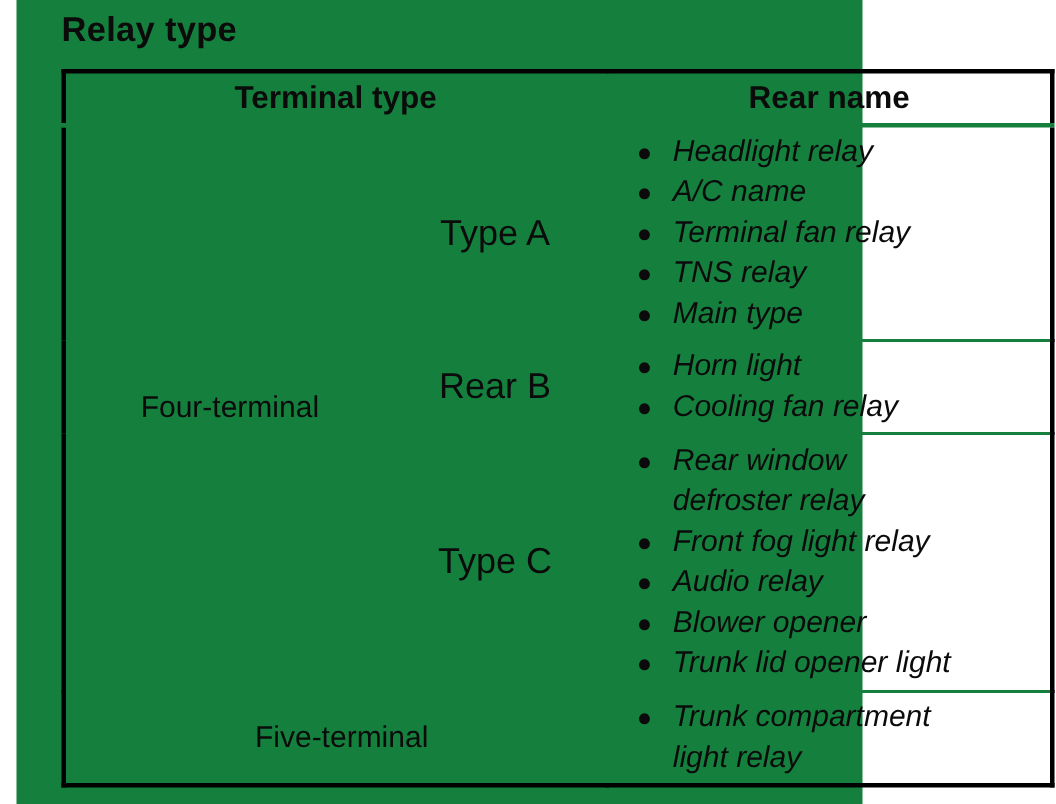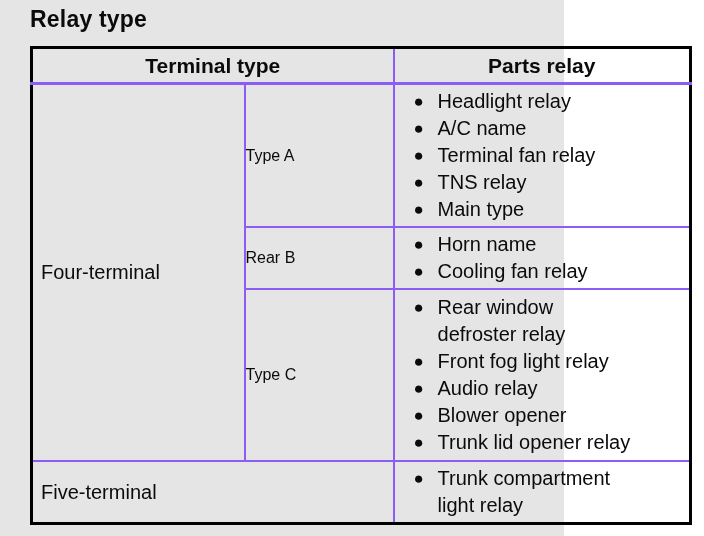--- a/index.html
+++ b/index.html
@@ -3,91 +3,91 @@
 <meta charset="utf-8">
 <style>
   * { margin: 0; padding: 0; box-sizing: border-box; }
   html, body { background: #ffffff; }
   body {
     width: 704px; height: 536px;
     font-family: "Liberation Sans", sans-serif;
     color: #0b0b0b;
     overflow: hidden;
   }
-  .page { position: relative; width: 564px; height: 536px; background: #e5e5e5; }
+  .page { position: relative; width: 564px; height: 536px; background: #15803d; margin-left: 11px; }
 
   .doc-title {
     position: absolute; left: 30px; top: 6px;
     font-size: 23px; font-weight: bold; letter-spacing: 0.2px;
   }
 
   table.relay-table {
     position: absolute; left: 30px; top: 46px;
     width: 659px;
     border-collapse: collapse; table-layout: fixed;
     border: 3px solid #000;
   }
-  .relay-table th, .relay-table td { border: 2px solid #8b5cf6; }
+  .relay-table th, .relay-table td { border: 2px solid #15803d; }
 
   .relay-table th {
     height: 36px;
     font-size: 21px; font-weight: bold;
     text-align: center; vertical-align: middle;
     border-bottom-width: 3px;
   }
 
   tr.row-type-a  { height: 142px; }
   tr.row-type-b  { height: 58px;  }
   tr.row-type-c  { height: 172px; }
   tr.row-five    { height: 61px;  }
 
   td.terminal-cell {
     font-size: 20px;
     padding-left: 8px;
     vertical-align: middle;
-    text-align: left;
+    text-align: center;
   }
   td.type-cell {
-    font-size: 16px;
-    text-align: left; vertical-align: middle;
+    font-size: 24px;
+    text-align: center; vertical-align: middle;
   }
   td.parts-cell { vertical-align: middle; padding: 3px 0; }
 
   .parts-list { display: block; }
   .parts-item {
     display: flex; align-items: flex-start;
     padding-left: 19px;
     font-size: 20px; line-height: 27px;
   }
   .bullet {
     flex: none; width: 10px; margin-right: 14px;
     font-size: 17px; line-height: 27px;
   }
-  .txt { display: inline-block; }
+  .txt { display: inline-block; font-style: italic; }
   .txt.w-narrow { max-width: 160px; } 
   .txt.w-mid    { max-width: 205px; } 
 </style>
 </head>
 <body>
 
 <div class="page">
 
   <div class="doc-title">Relay type</div>
 
   <table class="relay-table">
     <colgroup>
       <col style="width:213px">
       <col style="width:149px">
       <col style="width:297px">
     </colgroup>
 
     <tbody>
         <tr class="header-row">
       <th colspan="2">Terminal type</th>
-      <th>Parts relay</th>
+      <th>Rear name</th>
     </tr>
 
     <tr class="row-type-a">
       <td rowspan="3" class="terminal-cell">Four-terminal</td>
       <td class="type-cell">Type A</td>
       <td class="parts-cell">
         <div class="parts-list">
           <div class="parts-item">
                 <span class="bullet">●</span>
                 <span class="txt">Headlight relay</span>
@@ -111,21 +111,21 @@
         </div>
       </td>
     </tr>
 
     <tr class="row-type-b">
       <td class="type-cell">Rear B</td>
       <td class="parts-cell">
         <div class="parts-list">
           <div class="parts-item">
                 <span class="bullet">●</span>
-                <span class="txt">Horn name</span>
+                <span class="txt">Horn light</span>
               </div>
           <div class="parts-item">
                 <span class="bullet">●</span>
                 <span class="txt">Cooling fan relay</span>
               </div>
         </div>
       </td>
     </tr>
 
     <tr class="row-type-c">
@@ -143,21 +143,21 @@
           <div class="parts-item">
                 <span class="bullet">●</span>
                 <span class="txt">Audio relay</span>
               </div>
           <div class="parts-item">
                 <span class="bullet">●</span>
                 <span class="txt">Blower opener</span>
               </div>
           <div class="parts-item">
                 <span class="bullet">●</span>
-                <span class="txt">Trunk lid opener relay</span>
+                <span class="txt">Trunk lid opener light</span>
               </div>
         </div>
       </td>
     </tr>
 
     <tr class="row-five">
       <td colspan="2" class="terminal-cell">Five-terminal</td>
       <td class="parts-cell">
         <div class="parts-list">
           <div class="parts-item">

